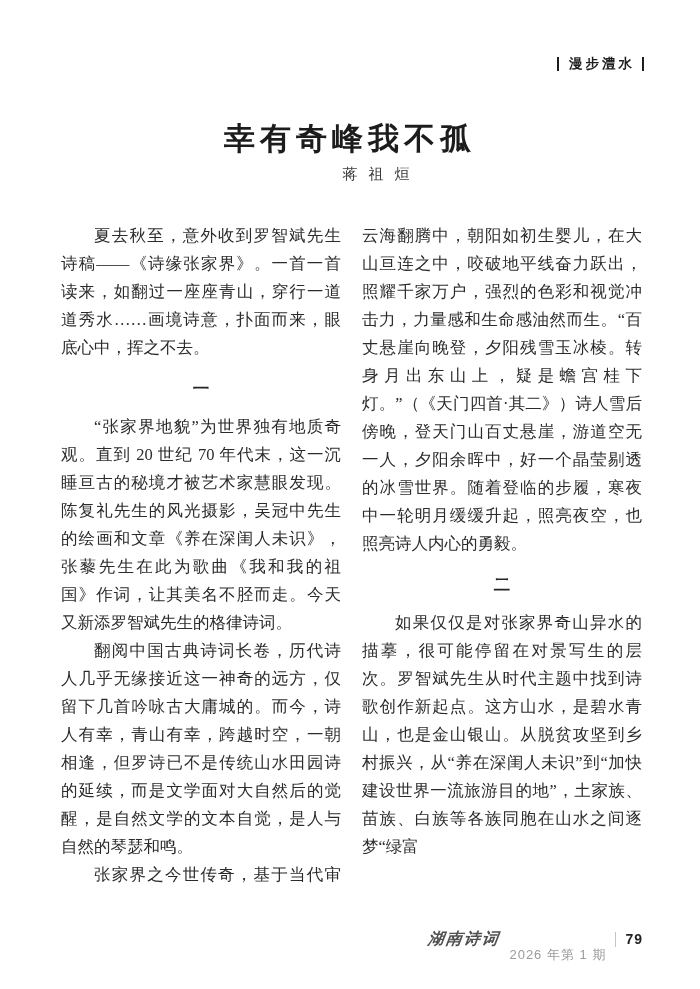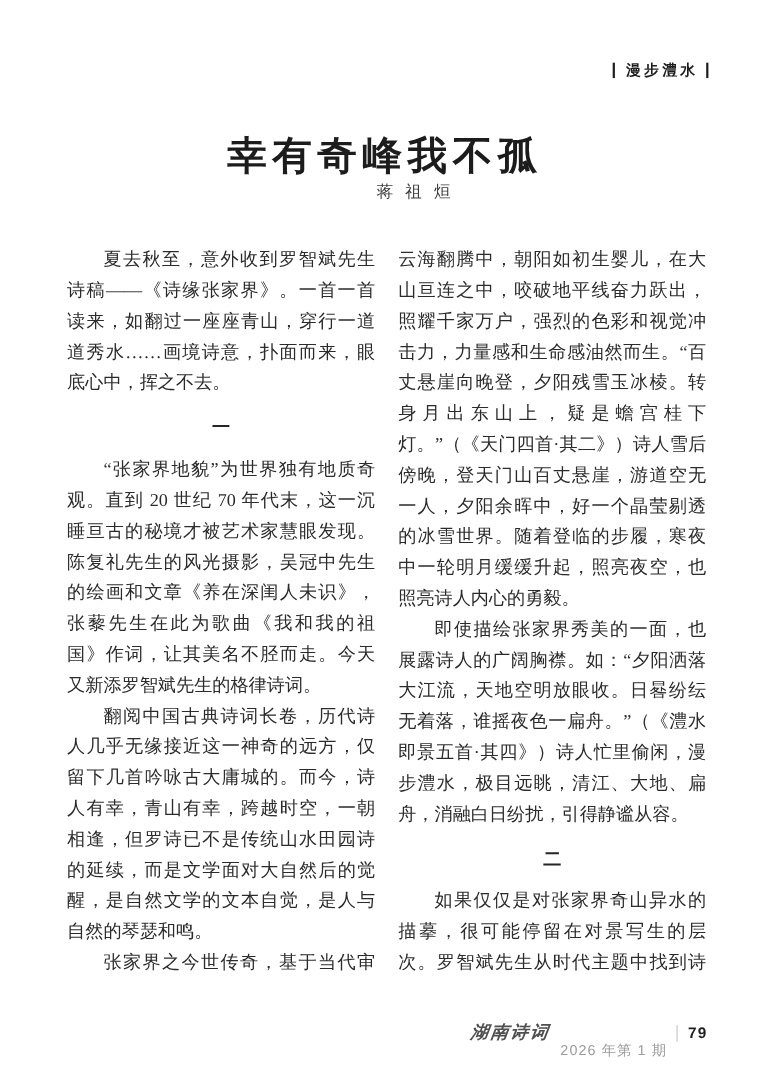--- a/index.html
+++ b/index.html
@@ -22,21 +22,21 @@
     font-family:"Liberation Sans", sans-serif;
     font-weight:bold;font-size:13.5px;
     letter-spacing:3px;color:#1d1d1d;
   }
   .marker-bar{width:2px;height:14px;background:#1d1d1d;flex:0 0 auto;}
   .marker-text{text-indent:3px;}
   
   .title{
     position:absolute;top:118px;left:0;width:100%;
     margin:0;text-align:center;
-    font-size:36px;font-weight:bold;
+    font-size:31px;font-weight:bold;
     letter-spacing:5px;color:#1c1c1c;
   }
   .author{
     position:absolute;top:165px;left:0;width:100%;
     text-align:center;font-size:15px;
     letter-spacing:11px;text-indent:11px;color:#3c3c3c;padding-left:26px;
   }
   
   .columns{
     position:absolute;top:222px;left:61px;
@@ -92,21 +92,20 @@
   <div class="columns">
     <div class="col">
         <p class="para">夏去秋至，意外收到罗智斌先生诗稿——《诗缘张家界》。一首一首读来，如翻过一座座青山，穿行一道道秀水……画境诗意，扑面而来，眼底心中，挥之不去。</p>
         <p class="section-heading">一</p>
         <p class="para">“张家界地貌”为世界独有地质奇观。直到 20 世纪 70 年代末，这一沉睡亘古的秘境才被艺术家慧眼发现。陈复礼先生的风光摄影，吴冠中先生的绘画和文章《养在深闺人未识》，张藜先生在此为歌曲《我和我的祖国》作词，让其美名不胫而走。今天又新添罗智斌先生的格律诗词。</p>
         <p class="para">翻阅中国古典诗词长卷，历代诗人几乎无缘接近这一神奇的远方，仅留下几首吟咏古大庸城的。而今，诗人有幸，青山有幸，跨越时空，一朝相逢，但罗诗已不是传统山水田园诗的延续，而是文学面对大自然后的觉醒，是自然文学的文本自觉，是人与自然的琴瑟和鸣。</p>
         <p class="para">张家界之今世传奇，基于当代审美取向，而罗诗笔墨也是当代意蕴，笔下流淌着对大自然的敬畏，包含着淡淡的乡愁。“风生云帐地当盆，咬破青山带血痕。万物不堪长此夜，早离襁褓照千村。”（《天门观日出》）</p>
       </div>
     <div class="col">
         <p class="para no-indent">云海翻腾中，朝阳如初生婴儿，在大山亘连之中，咬破地平线奋力跃出，照耀千家万户，强烈的色彩和视觉冲击力，力量感和生命感油然而生。“百丈悬崖向晚登，夕阳残雪玉冰棱。转身月出东山上，疑是蟾宫桂下灯。”（《天门四首·其二》）诗人雪后傍晚，登天门山百丈悬崖，游道空无一人，夕阳余晖中，好一个晶莹剔透的冰雪世界。随着登临的步履，寒夜中一轮明月缓缓升起，照亮夜空，也照亮诗人内心的勇毅。</p>
-        <p class="para">即使描绘张家界秀美的一面，也展露诗人的广阔胸襟。如：“夕阳洒落大江流，天地空明放眼收。日晷纷纭无着落，谁摇夜色一扁舟。”（《澧水即景五首·其四》）诗人忙里偷闲，漫步澧水，极目远眺，清江、大地、扁舟，消融白日纷扰，引得静谧从容。</p>
         <p class="section-heading">二</p>
         <p class="para">如果仅仅是对张家界奇山异水的描摹，很可能停留在对景写生的层次。罗智斌先生从时代主题中找到诗歌创作新起点。这方山水，是碧水青山，也是金山银山。从脱贫攻坚到乡村振兴，从“养在深闺人未识”到“加快建设世界一流旅游目的地”，土家族、苗族、白族等各族同胞在山水之间逐梦“绿富</p>
       </div>
   </div>
 
   <div class="footer">
     <span class="journal-name">湖南诗词</span>
     <span class="issue-label">2026 年第 1 期</span>
     <span class="footer-divider"></span>
     <span class="page-number">79</span>

